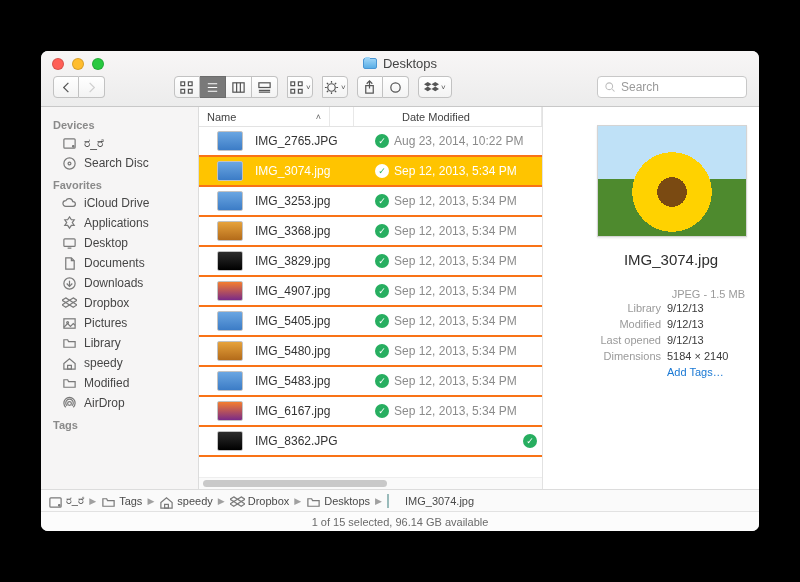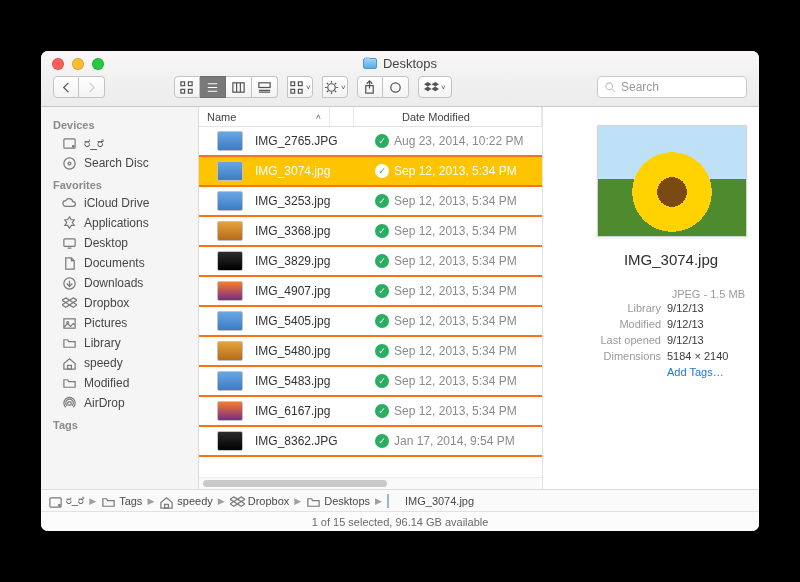--- a/index.html
+++ b/index.html
@@ -417,21 +417,20 @@
                 <div class="check">✓</div>
               </div>
               <div class="dt">Sep 12, 2013, 5:34 PM</div>
             </div>
             <div class="row">
               <div class="thumb th3"></div>
               <div class="nm">IMG_8362.JPG</div>
               <div class="chk">
                 <div class="check">✓</div>
               </div>
-              <div class="dt">Jan 17, 2014, 9:54 PM</div>
             </div>
           </div>
         <div class="hscroll">
             <div class="thumbbar"></div>
           </div>
       </div>
 
       <div class="preview">
         <div class="pv-img"></div>
         <div class="pv-name">IMG_3074.jpg</div>

